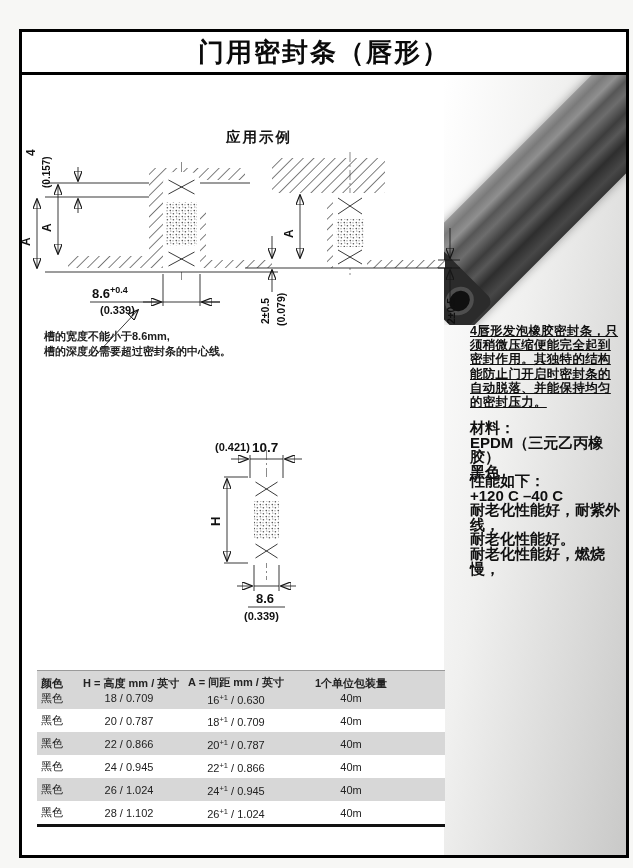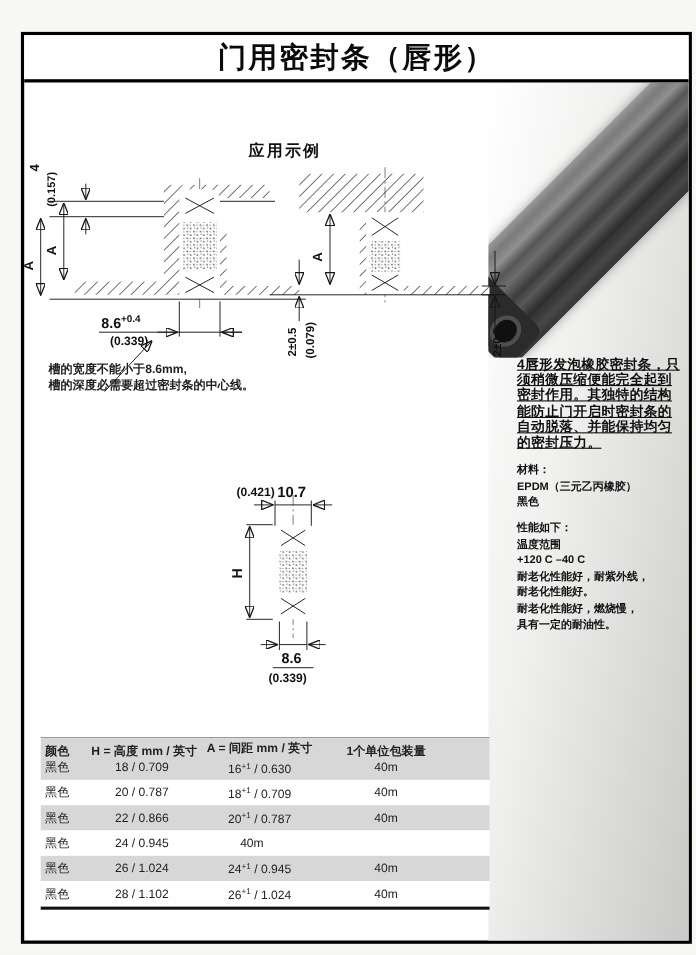--- a/index.html
+++ b/index.html
@@ -14,21 +14,21 @@
     background:linear-gradient(to bottom,#9a9a9a 0%,#7a7a7a 10%,#909090 20%,#565656 30%,#6d6d6d 40%,#3d3d3d 54%,#585858 64%,#2e2e2e 76%,#474747 90%,#343434 100%);
     box-shadow:0 0 10px rgba(0,0,0,0.35);}
   .rubber-end{position:absolute;left:-3px;top:3px;width:48px;height:88px;background:#2b2b2b;border-radius:14px 8px 8px 14px;}
   .hole{position:absolute;width:22px;height:19px;border-radius:50%;background:#101010;border:4px solid #4e4e4e;}
   .hole.h1{left:9px;top:7px;}
   .hole.h2{left:9px;top:50px;}
   .app-title{position:absolute;left:226px;top:128px;font-size:14.5px;font-weight:700;color:#111;letter-spacing:2px;z-index:4;}
   .note{position:absolute;left:30px;top:329px;font-size:11px;font-weight:600;color:#1d1d1d;line-height:15px;z-index:4;margin-left:14px;}
   .desc{position:absolute;left:470px;width:152px;color:#101010;z-index:4;text-decoration:underline;}
   .desc.para{top:324px;font-size:12.5px;font-weight:600;line-height:14.2px;letter-spacing:0.3px;}
-  .blk{position:absolute;left:470px;width:156px;font-size:10px;font-weight:600;color:#101010;line-height:14.6px;z-index:4;}
+  .blk{position:absolute;left:470px;width:156px;font-size:15px;font-weight:600;color:#101010;line-height:14.6px;z-index:4;}
   #dwg{position:absolute;left:22px;top:110px;z-index:3;}
   #dwg line,#dwg path{stroke:#161616;stroke-width:1.1;fill:none;}
   #dwg .thin{stroke-width:0.85;}
   #dwg .cl{stroke:#3a3a3a;stroke-width:0.6;stroke-dasharray:10 3 2 3;}
   #dwg text{font-family:"Liberation Sans",sans-serif;fill:#101010;font-weight:600;stroke:none;}
   .spec-table{position:absolute;left:37px;top:670px;width:408px;border-top:1px solid #9a9a9a;border-bottom:3px solid #111;font-size:11px;color:#222;z-index:4;}
   .trow{display:flex;align-items:stretch;}
   .trow.gray{background:#d7d7d7;}
   .trow.white{background:#fff;}
   .trow .c{display:flex;flex-direction:column;justify-content:center;text-align:center;white-space:nowrap;}
@@ -207,26 +207,24 @@
   <div class="desc para">4唇形发泡橡胶密封条，只须稍微压缩便能完全起到密封作用。其独特的结构能防止门开启时密封条的自动脱落、并能保持均匀的密封压力。</div>
 
   <div class="blk" style="top:421px;">
     <div>材料：</div>
     <div>EPDM（三元乙丙橡胶）</div>
     <div>黑色</div>
   </div>
 
   <div class="blk" style="top:474px;">
     <div>性能如下：</div>
-    <div>温度范围</div>
     <div>+120 C –40 C</div>
     <div>耐老化性能好，耐紫外线，</div>
     <div>耐老化性能好。</div>
     <div>耐老化性能好，燃烧慢，</div>
-    <div>具有一定的耐油性。</div>
   </div>
 
   <div class="spec-table">
     <div class="trow head gray">
       <div class="c c1">
         <div class="ln hdr">颜色</div>
         <div class="ln">黑色</div>
       </div>
       <div class="c c2">
         <div class="ln hdr">H = 高度 mm / 英寸</div>
@@ -256,20 +254,23 @@
       <div class="c c2">22 / 0.866</div>
       <div class="c c3">
           <div class="ln"><span>20</span><sup>+1</sup><span> / 0.787</span></div>
         </div>
       <div class="c c4">40m</div>
     </div>
 
     <div class="trow body white">
       <div class="c c1">黑色</div>
       <div class="c c2">24 / 0.945</div>
+      <div class="c c3">
+          <div class="ln"><span>22</span><sup>+1</sup><span> / 0.866</span></div>
+        </div>
       <div class="c c4">40m</div>
     </div>
 
     <div class="trow body gray">
       <div class="c c1">黑色</div>
       <div class="c c2">26 / 1.024</div>
       <div class="c c3">
           <div class="ln"><span>24</span><sup>+1</sup><span> / 0.945</span></div>
         </div>
       <div class="c c4">40m</div>

